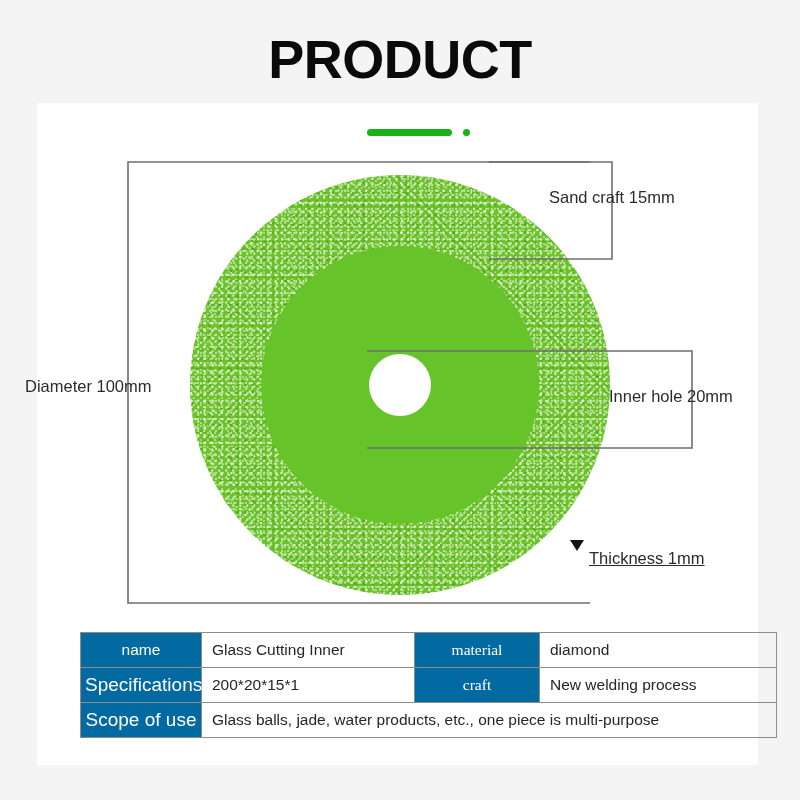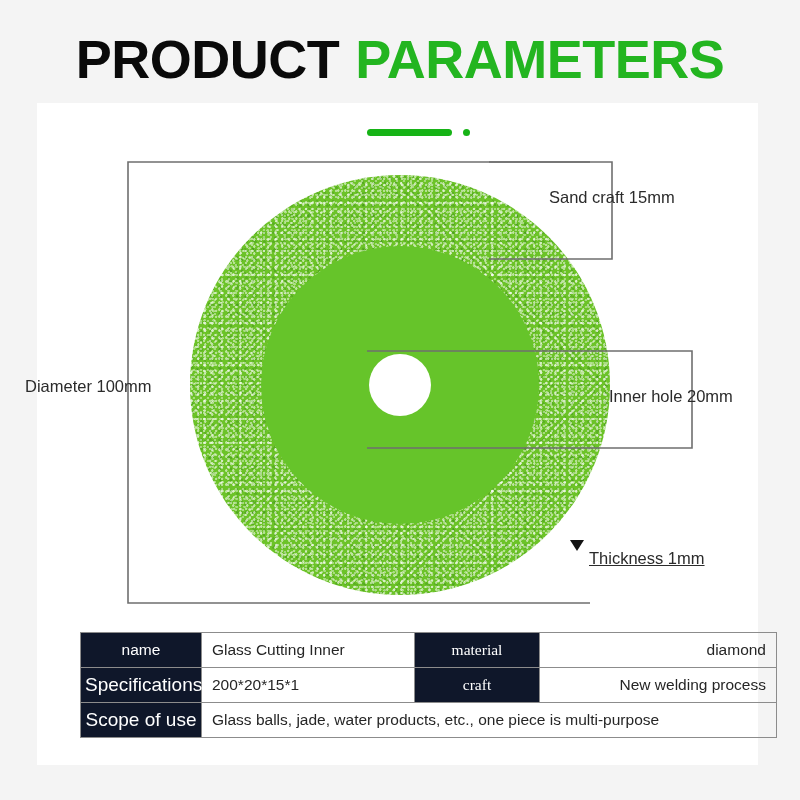--- a/index.html
+++ b/index.html
@@ -164,38 +164,37 @@
   }
   .spec-table td {
     border: 1px solid #8c8c8c;
     height: 34px;
     padding: 0 10px;
     font-size: 15.5px;
     color: #262626;
     vertical-align: middle;
   }
   td.hcell {
-    background: #0f172a;
+    background: #0369a1;
     color: #ffffff;
     text-align: center;
     padding: 0 4px;
   }
   td.hcell.small { font-size: 19px; }
   .col-a { width: 112px; }
   .col-b { width: 192px; }
   .col-c { width: 116px; font-family: Liberation Serif, serif; }
   .col-d { width: 216px; }
-  td.center { text-align: right; }
+  td.center { text-align: left; }
 </style>
 </head>
 <body>
 
 <div class="title-bar">
   <span class="title-word title-primary">PRODUCT</span>
-  <span class="title-word title-accent">PARAMETERS</span>
 </div>
 
 <div class="card">
 
   <div class="divider">
     <div class="divider-bar"></div>
     <div class="divider-dot"></div>
   </div>
 
   <div class="disc-wrap">

